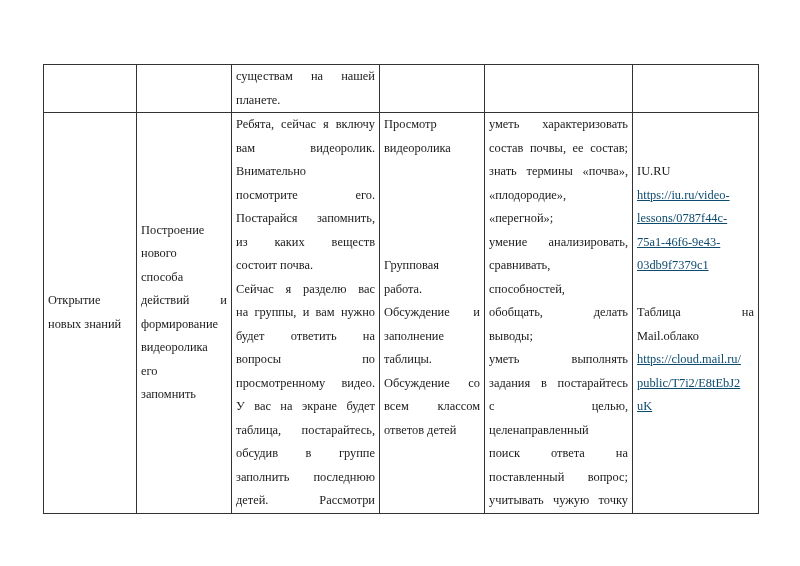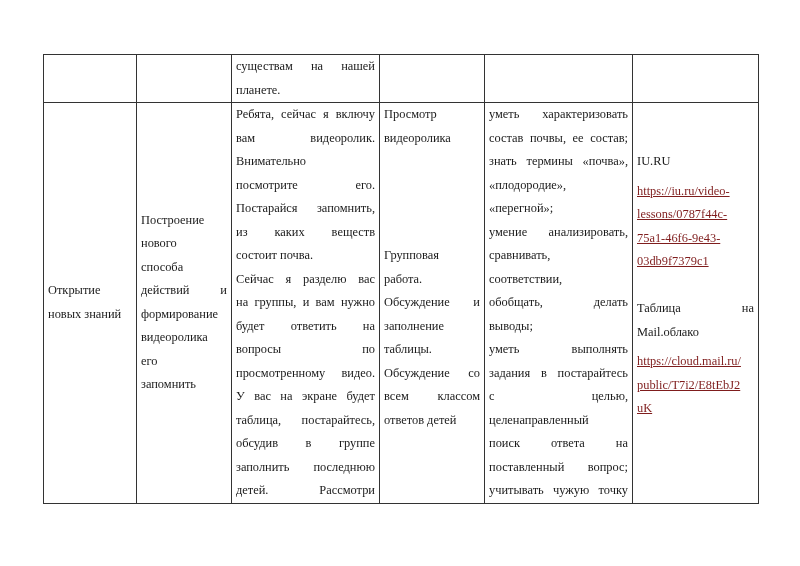--- a/index.html
+++ b/index.html
@@ -1,25 +1,25 @@
 <!DOCTYPE html>
 <html><head>
   <meta charset="utf-8">
   <style>
     html, body { margin: 0; padding: 0; background: #ffffff; }
     body { width: 800px; height: 566px; position: relative; overflow: hidden;
            font-family: "Liberation Serif", "DejaVu Serif", serif; color: #1a1a1a; }
-    table.lesson { position: absolute; left: 43px; top: 54px; border-collapse: collapse;
+    table.lesson { position: absolute; left: 43px; top: 64px; border-collapse: collapse;
                    table-layout: fixed; width: 715px; }
     table.lesson td { border: 1.3px solid #333; vertical-align: top; padding: 0 4px;
                       font-size: 12.4px; line-height: 23.5px; }
     td.mid { vertical-align: middle !important; }
     .line { display: block; text-align: justify; text-align-last: justify; white-space: nowrap; }
     .line.left { text-align: right; text-align-last: left; }
-    .link { text-decoration: underline; color: #7f1d1d; margin-top: 6px; }
+    .link { text-decoration: underline; color: #0c4a6e; }
     .gap { display: block; height: 23.5px; }
     .tall-gap { display: block; height: 94px; }
     .pad-top-link { display:block; height: 47px; }
   </style>
 </head>
 <body>
 
 <table class="lesson">
   <colgroup>
     <col style="width:93px">
@@ -89,21 +89,21 @@
       <span class="line left">ответов детей</span>
     </td>
     <td>
       <span class="line">уметь характеризовать</span>
       <span class="line">состав почвы, ее состав;</span>
       <span class="line">знать термины «почва»,</span>
       <span class="line left">«плодородие»,</span>
       <span class="line left">«перегной»;</span>
       <span class="line">умение анализировать,</span>
       <span class="line left">сравнивать,</span>
-      <span class="line left">соответствии,</span>
+      <span class="line left">способностей,</span>
       <span class="line">обобщать, делать</span>
       <span class="line left">выводы;</span>
       <span class="line">уметь выполнять</span>
       <span class="line">задания в постарайтесь</span>
       <span class="line">с целью,</span>
       <span class="line left">целенаправленный</span>
       <span class="line">поиск ответа на</span>
       <span class="line">поставленный вопрос;</span>
       <span class="line">учитывать чужую точку</span>
     </td>

